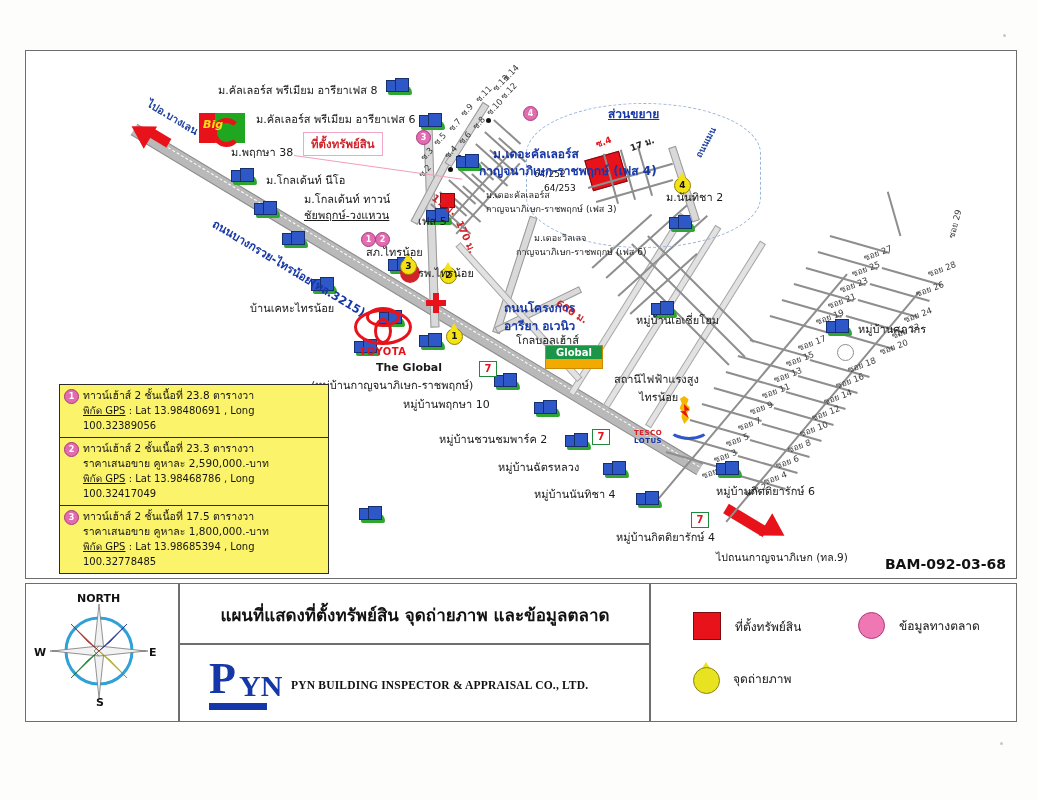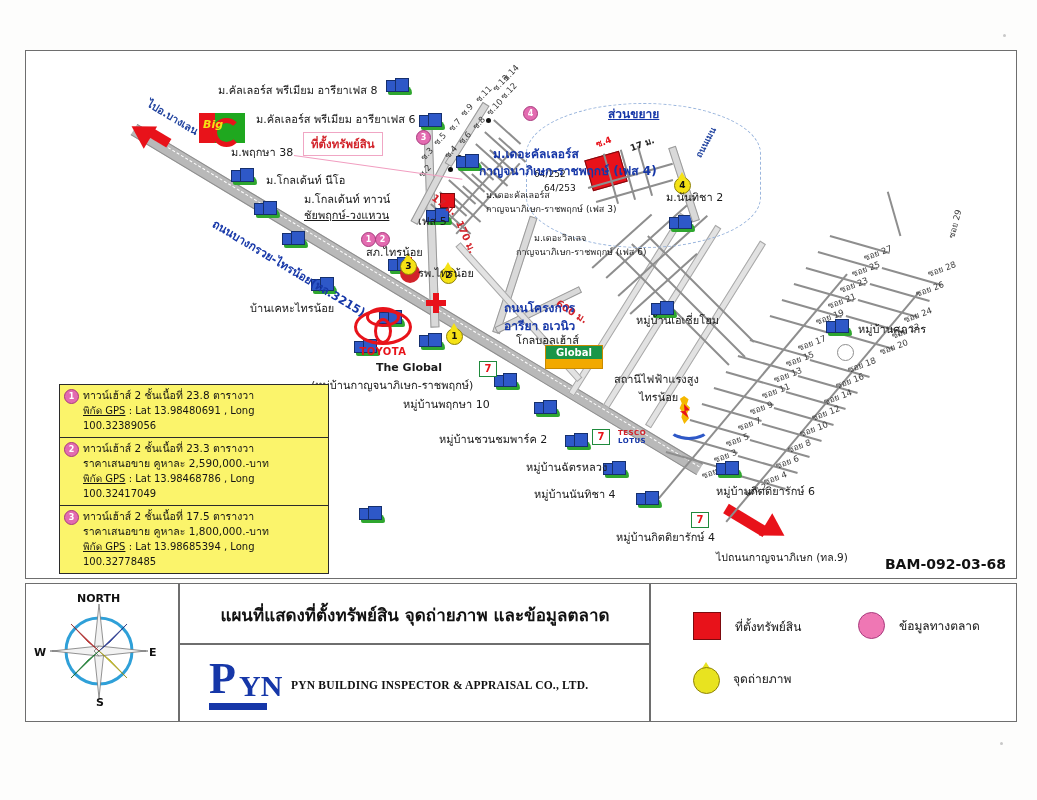--- a/index.html
+++ b/index.html
@@ -441,21 +441,21 @@
     <div style="position:absolute;left:383px;top:206px;width:3px;height:10px;background:#d2232a;"></div>
 
     <div class="sev" style="left:453px;top:310px;"><span>7</span></div>
     <div class="sev" style="left:566px;top:378px;"><span>7</span></div>
     <div class="sev" style="left:665px;top:461px;"><span>7</span></div>
 
     <div class="globalh" style="left:519px;top:294px;">
       <div class="t">Global</div>
     </div>
 
-    <div class="tesco" style="left:592px;top:378px;">
+    <div class="tesco" style="left:608px;top:378px;">
       <div class="a">TESCO</div>
       <div class="b">LOTUS</div>
     </div>
 
     <div class="pwr" style="left:640px;top:345px;">
       <div class="map"></div>
         <div class="red"></div>
         <div class="arc"></div>
     </div>
 
@@ -516,21 +516,21 @@
     <div class="lbl" style="left:640px;top:140px;">ม.นันทิชา 2</div>
     <div class="lbl" style="left:392px;top:164px;">เฟส 5</div>
 
     <div class="lbl" style="left:340px;top:195px;">สภ.ไทรน้อย</div>
     <div class="lbl" style="left:392px;top:216px;">รพ.ไทรน้อย</div>
 
     <div class="lbl" style="left:350px;top:310px;font-weight:bold;">The Global</div>
     <div class="lbl" style="left:285px;top:328px;">(หมู่บ้านกาญจนาภิเษก-ราชพฤกษ์)</div>
     <div class="lbl" style="left:377px;top:347px;">หมู่บ้านพฤกษา 10</div>
     <div class="lbl" style="left:413px;top:382px;">หมู่บ้านชวนชมพาร์ค 2</div>
-    <div class="lbl" style="left:472px;top:410px;margin-left:28px;">หมู่บ้านฉัตรหลวง</div>
+    <div class="lbl" style="left:472px;top:410px;">หมู่บ้านฉัตรหลวง</div>
     <div class="lbl" style="left:508px;top:437px;">หมู่บ้านนันทิชา 4</div>
     <div class="lbl" style="left:610px;top:263px;">หมู่บ้านเอเชี่ยโฮม</div>
     <div class="lbl" style="left:832px;top:272px;">หมู่บ้านศุภากร</div>
     <div class="lbl" style="left:690px;top:434px;">หมู่บ้านกิตติยารักษ์ 6</div>
     <div class="lbl" style="left:590px;top:480px;">หมู่บ้านกิตติยารักษ์ 4</div>
 
     <div class="lbl lbl-blue" style="left:478px;top:250px;font-size:12px;">ถนนโครงการ</div>
     <div class="lbl lbl-blue" style="left:478px;top:268px;font-size:12px;">อารียา อเวนิว</div>
     <div class="lbl" style="left:490px;top:283px;">โกลบอลเฮ้าส์</div>
     <div class="lbl" style="left:588px;top:322px;">สถานีไฟฟ้าแรงสูง</div>

